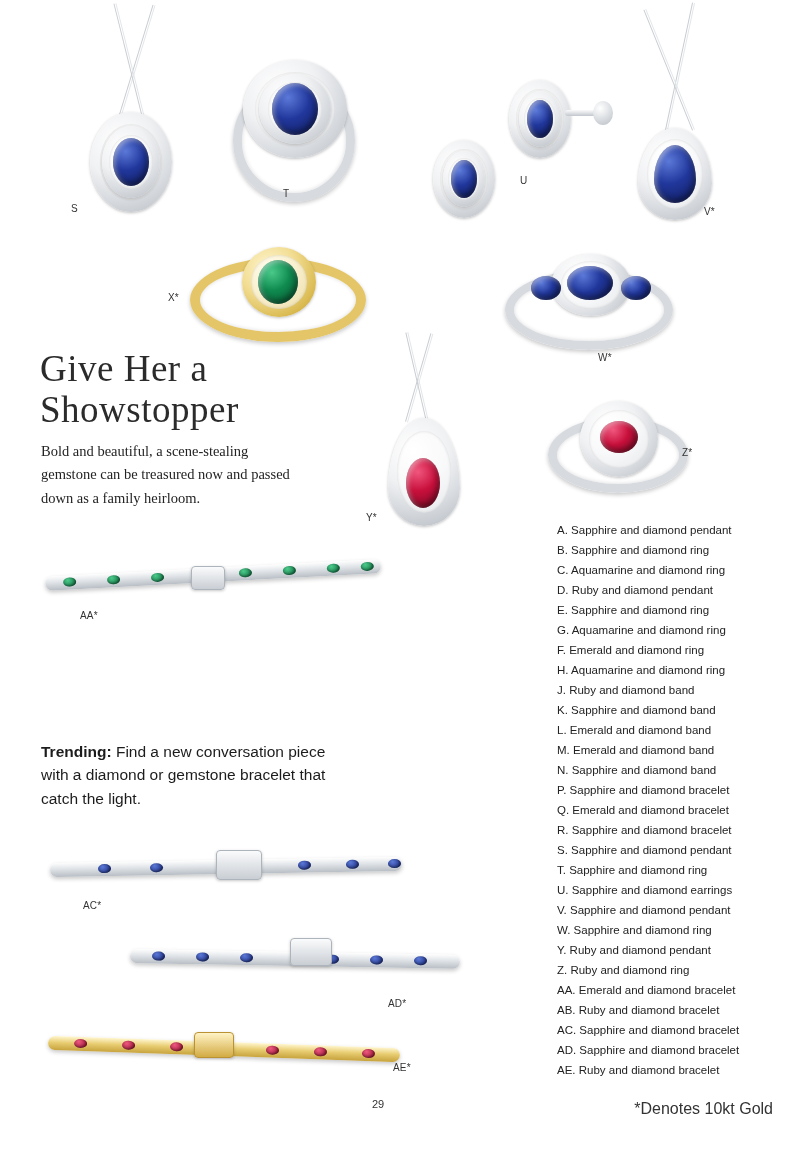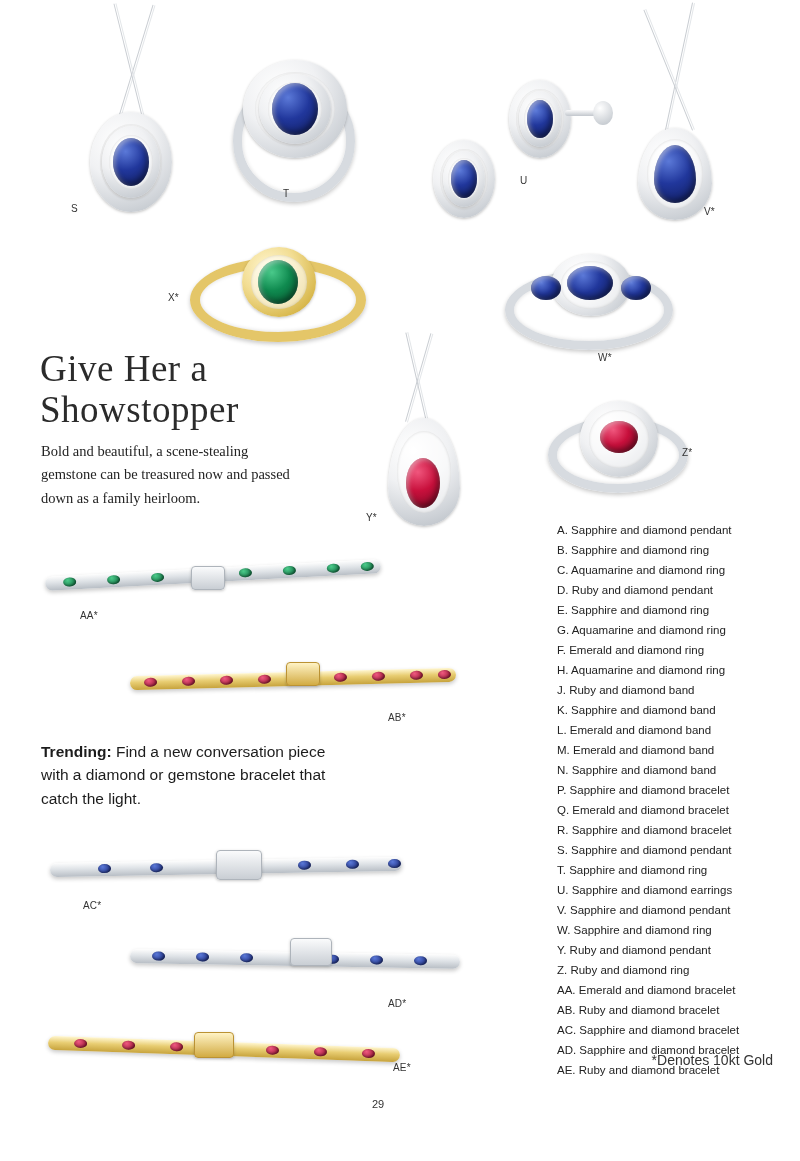--- a/index.html
+++ b/index.html
@@ -142,22 +142,22 @@
     width:260px;
     font-family: "Liberation Sans", sans-serif;
     font-size: 11.5px;
     line-height: 20px;
     color:#222;
     margin-left:44px;
   }
   .legend div { white-space:nowrap; }
   .footnote {
     position:absolute;
-    right:27px; top:1052px;
-    font-size: 14px;
+    right:27px; top:1100px;
+    font-size: 16px;
     color:#333;
     text-align:right;
   }
   .pageno {
     position:absolute;
     left:372px; top:1098px;
     font-size: 11px;
     color:#333;
   }
 </style>
@@ -251,35 +251,20 @@
       <div class="stone emerald" style="left:150px;"></div>
       <div class="stone emerald" style="left:194px;"></div>
       <div class="stone emerald" style="left:238px;"></div>
       <div class="stone emerald" style="left:282px;"></div>
       <div class="stone emerald" style="left:316px;"></div>
     </div>
     <div class="clasp" style="left:146px; top:26px;"></div>
     <span class="label" style="left:35px; top:70px;">AA*</span>
   </div>
 
-  <div class="piece" style="left:130px; top:640px; width:330px; height:90px;">
-    <div class="bracelet gold" style="left:0px; top:32px; width:326px; transform:rotate(-1.5deg);">
-      <div class="stone ruby" style="left:14px;"></div>
-      <div class="stone ruby" style="left:52px;"></div>
-      <div class="stone ruby" style="left:90px;"></div>
-      <div class="stone ruby" style="left:128px;"></div>
-      <div class="stone ruby" style="left:166px;"></div>
-      <div class="stone ruby" style="left:204px;"></div>
-      <div class="stone ruby" style="left:242px;"></div>
-      <div class="stone ruby" style="left:280px;"></div>
-      <div class="stone ruby" style="left:308px;"></div>
-    </div>
-    <div class="clasp gold" style="left:156px; top:22px;"></div>
-    <span class="label" style="left:258px; top:72px;">AB*</span>
-  </div>
 
   <div class="trending">
     <b>Trending:</b><span> Find a new conversation piece with a diamond or gemstone bracelet that catch the light.</span>
   </div>
 
   <div class="piece" style="left:50px; top:838px; width:360px; height:80px;">
     <div class="bracelet" style="left:0px; top:22px; width:352px; transform:rotate(-1deg);">
       <div class="stone sapphire" style="left:48px;"></div>
       <div class="stone sapphire" style="left:100px;"></div>
       <div class="stone sapphire" style="left:248px;"></div>

